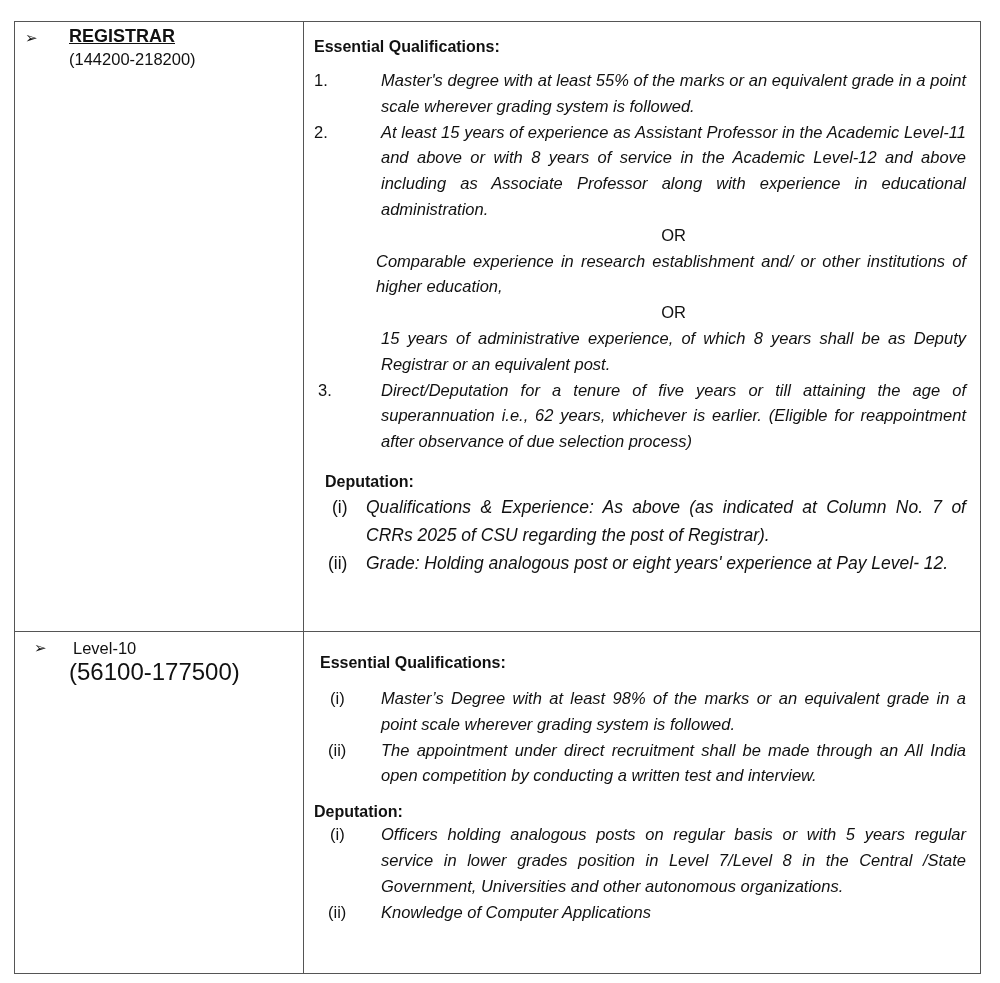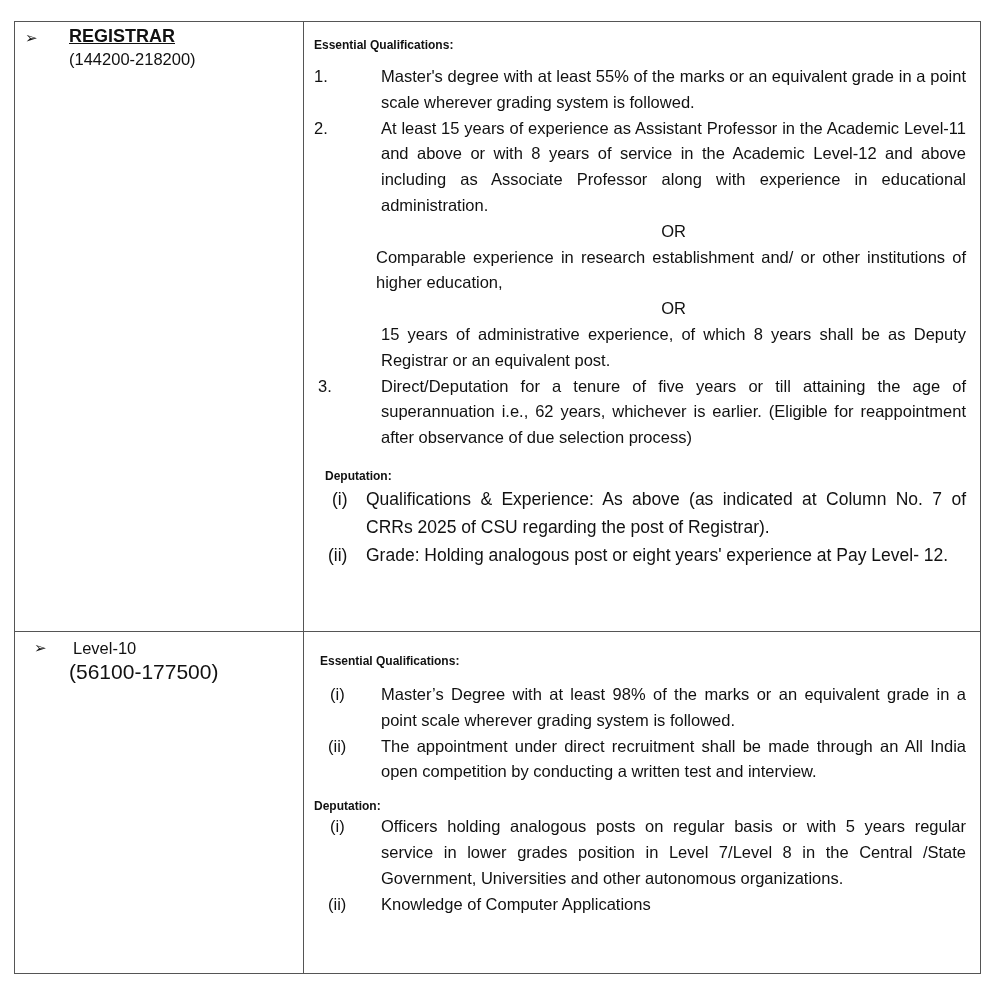--- a/index.html
+++ b/index.html
@@ -6,25 +6,25 @@
   body { width:1000px; height:983px; position:relative; overflow:hidden;
          font-family:"Liberation Sans", sans-serif; color:#111; }
   .table { position:absolute; left:14px; top:21px; width:967px; height:953px;
            border:1.5px solid #555; box-sizing:border-box; }
   .vline { position:absolute; left:288px; top:0; bottom:0; width:0; border-left:1.5px solid #555; }
   .hline { position:absolute; left:0; right:0; top:609px; height:0; border-top:1.5px solid #555; }
   .cell { position:absolute; box-sizing:border-box; }
   .post-name { font-weight:bold; font-size:18px;text-decoration:underline; }
   .post-sub { font-size:16.5px; line-height:24px; }
   .arrow { position:absolute; font-size:15px; }
-  .heading { font-weight:bold; font-size:12px; }
+  .heading { font-weight:bold; font-size:16px; }
   .txt { font-size:16.5px; line-height:25.8px; }
   .item { position:relative; }
   .num { position:absolute; left:0; top:0; }
-  .body-t { text-align:justify; }
+  .body-t { text-align:justify;font-style:italic; }
   .center { text-align:center; }
 </style>
 </head>
 <body>
 
 <div class="table">
   <div class="vline"></div>
   <div class="hline"></div>
 
   <div class="cell" style="left:10px; top:4px; width:270px;">
@@ -66,21 +66,21 @@
         <span class="num" style="left:14px;">(ii)</span>
         <div class="body-t">Grade: Holding analogous post or eight years' experience at Pay Level- 12.</div>
       </div>
     </div>
   </div>
 
   <div class="cell" style="left:19px; top:614px; width:265px;">
     <span class="arrow" style="left:0; top:3px;">➢</span>
     <div style="margin-left:33px;">
       <div class="post-sub" style="margin-left:6px;">Level-10</div>
-      <div class="post-sub" style="font-size:21px; margin-left:2px;">(56100-177500)</div>
+      <div class="post-sub" style="font-size:24px; margin-left:2px;">(56100-177500)</div>
     </div>
   </div>
 
   <div class="cell" style="left:305px; top:632px; width:646px;">
     <div class="heading">Essential Qualifications:</div>
     <div class="txt" style="margin-top:14px;">
       <div class="item" style="padding-left:61px;">
         <span class="num" style="left:10px;">(i)</span>
         <div class="body-t">Master’s Degree with at least 98% of the marks or an equivalent grade in a point scale wherever grading system is followed.</div>
       </div>

